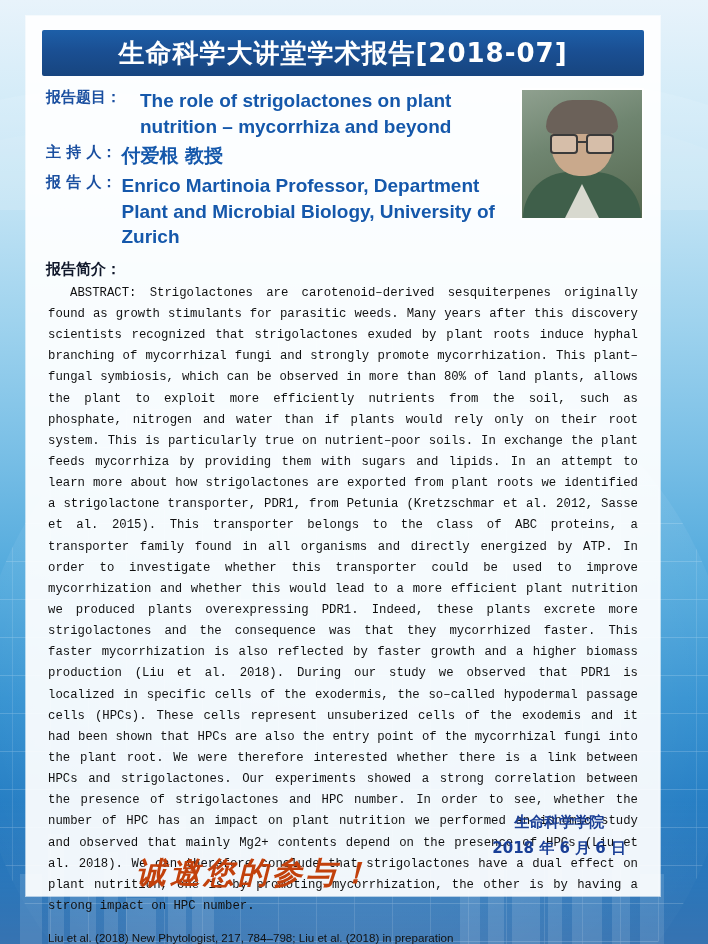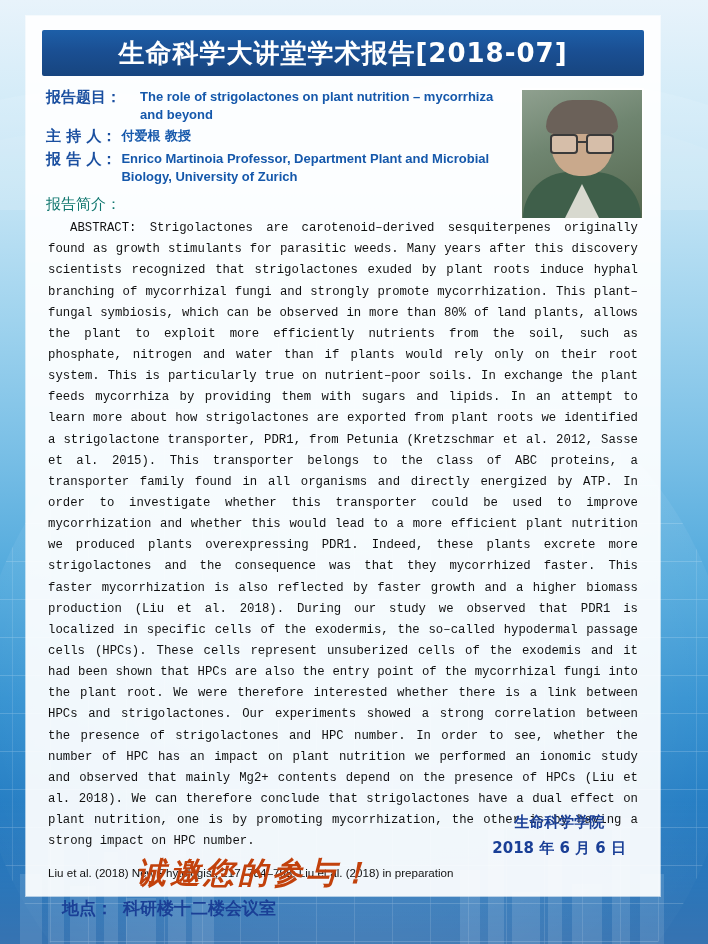--- a/index.html
+++ b/index.html
@@ -128,21 +128,21 @@
   .meta-label {
     flex: 0 0 auto;
     font-size: 15px;
     font-weight: bold;
     color: #1a4fa0;
     white-space: nowrap;
     margin-right: 5px;
     font-family: "DejaVu Sans", "Liberation Sans", sans-serif;
   }
   .meta-value {
-    font-size: 13px;
+    font-size: 19px;
     font-weight: bold;
     color: #1558ab;
     line-height: 1.35;
     font-family: "Liberation Sans", sans-serif;
   }
   .meta-value.cn {
     font-family: "DejaVu Sans", "Liberation Sans", sans-serif;
   }
   .portrait {
     position: absolute;
@@ -222,22 +222,22 @@
     bottom: 0;
     transform: translateX(-50%);
     width: 34px;
     height: 34px;
     background: #d8d9cf;
     clip-path: polygon(50% 0, 100% 100%, 0 100%);
   }
   .section-label {
     margin: 10px 0 2px 20px;
     font-size: 15px;
-    font-weight: normal;
-    color: #0f766e;
+    font-weight: bold;
+    color: #0f172a;
     font-family: "DejaVu Sans", "Liberation Sans", sans-serif;
   }
   .abstract {
     margin: 4px 22px 0 22px;
     font-size: 12.3px;
     line-height: 1.72;
     color: #111111;
     text-align: justify;
     font-family: Liberation Mono, monospace;
   }

